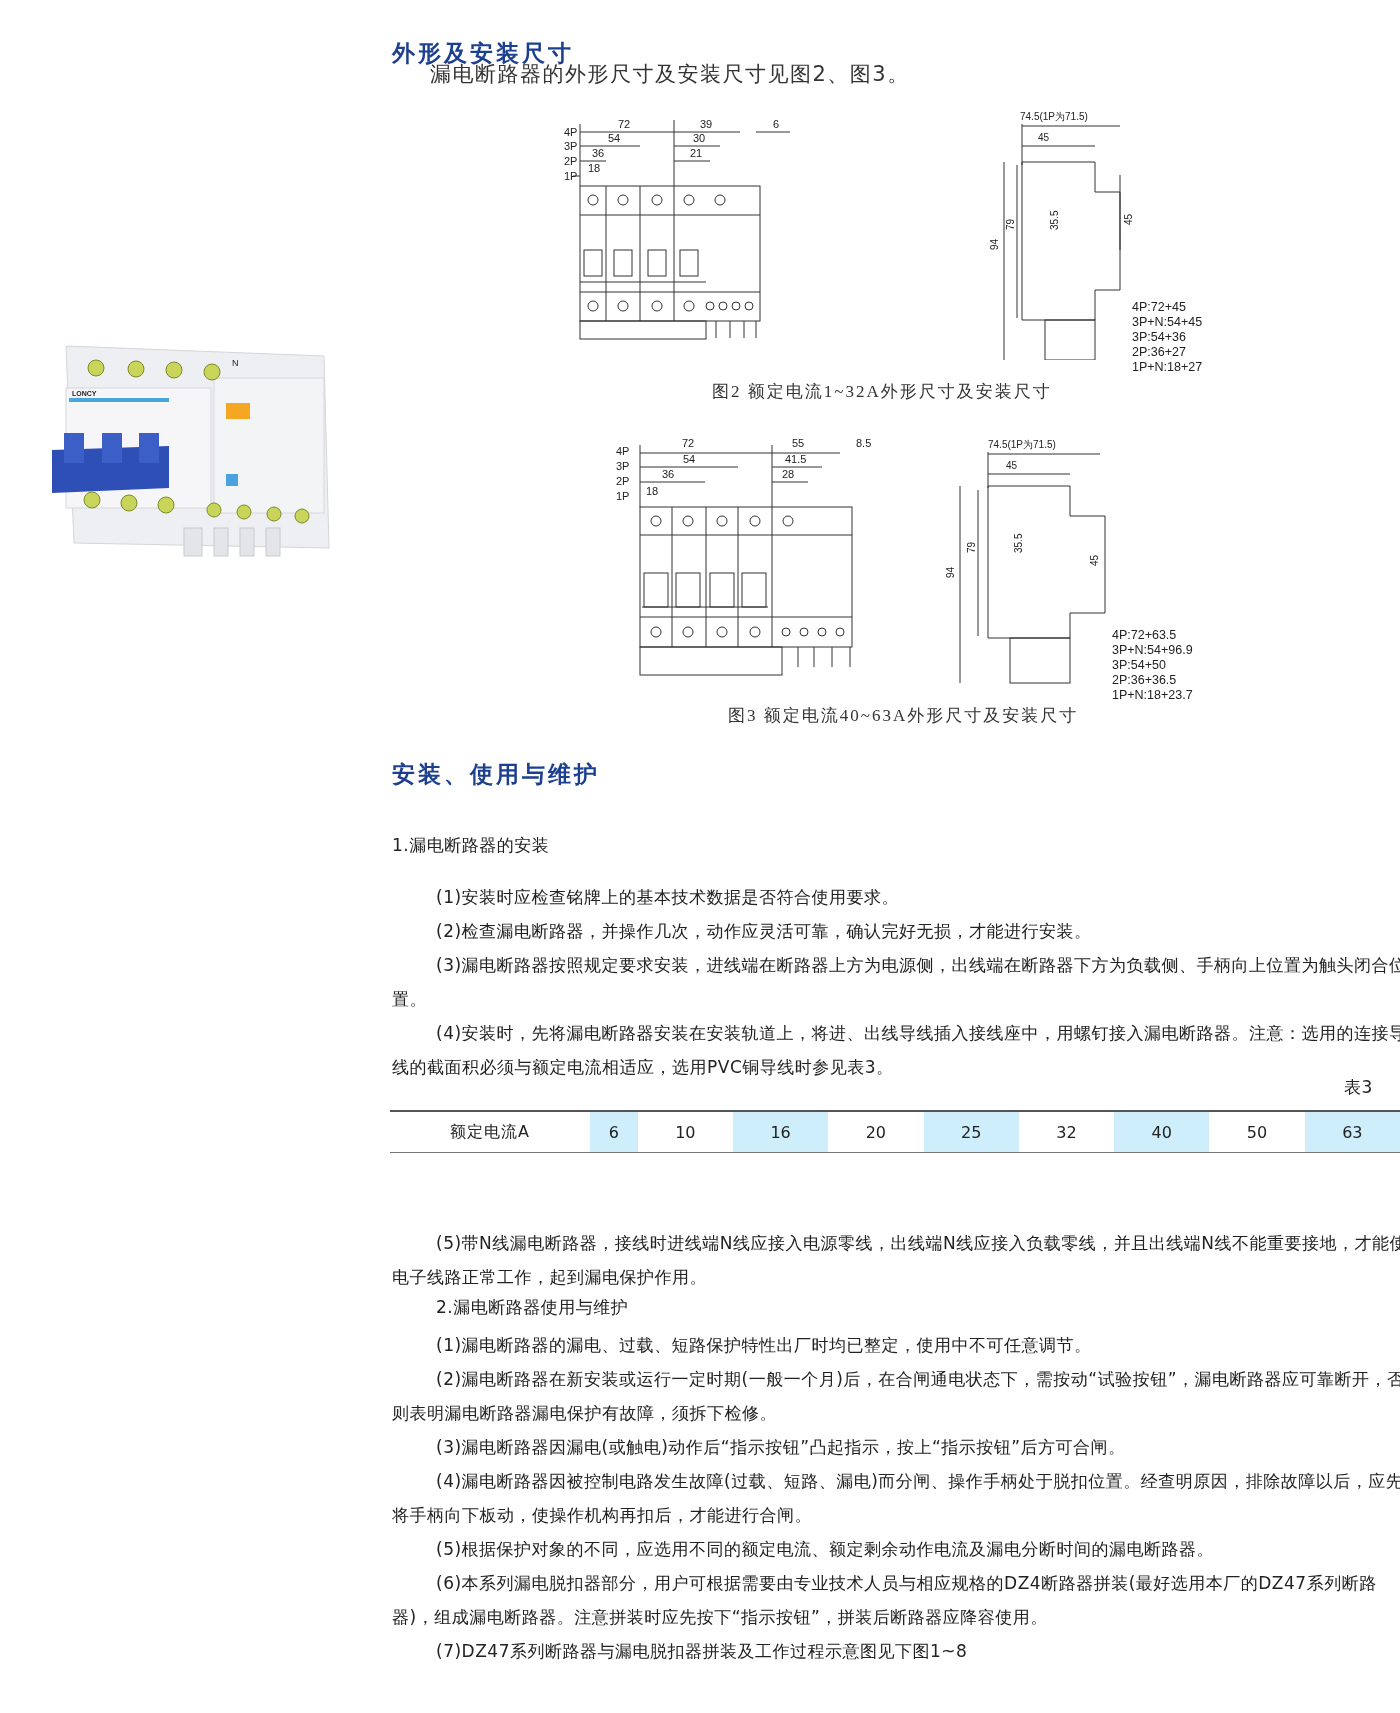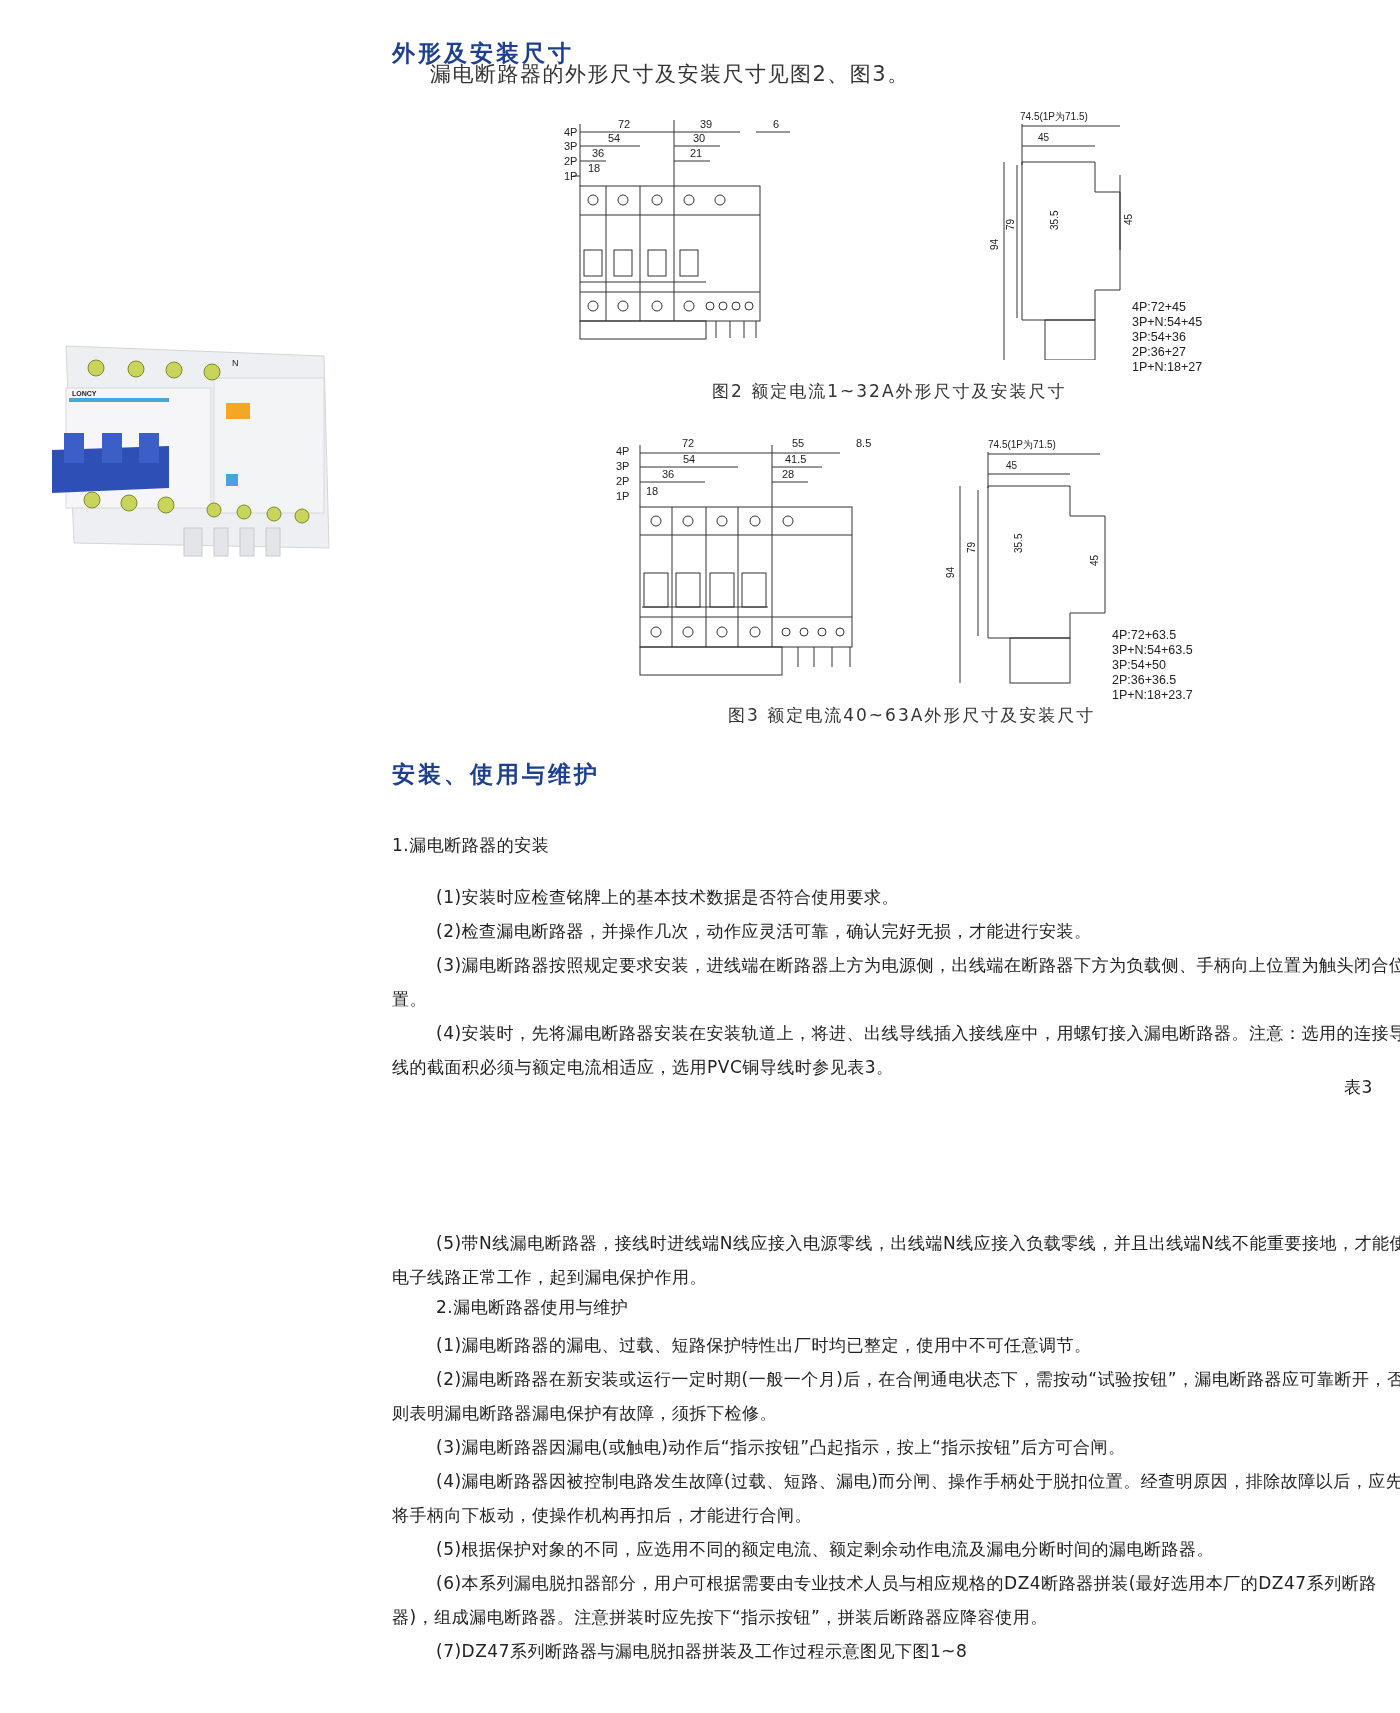--- a/index.html
+++ b/index.html
@@ -2,21 +2,21 @@
 <html><head>
 <meta charset="utf-8">
 <style>
   html,body{margin:0;padding:0;background:#ffffff;}
   body{width:1400px;height:1713px;position:relative;overflow:hidden;font-family:"DejaVu Sans","Liberation Sans",sans-serif;color:#222;}
   .abs{position:absolute;}
   .h-title{font-size:23px;font-weight:bold;color:#1d3f8f;letter-spacing:3px;margin-top:20px;}
   .lead{font-size:21px;color:#333;letter-spacing:1.5px;}
   .para{font-size:17px;color:#222;line-height:34px;width:1020px;text-indent:44px;letter-spacing:0.5px;}
   .sub{font-size:17px;color:#222;letter-spacing:0.5px;text-align:center;}
-  .caption{font-size:17px;color:#333;letter-spacing:2px;}
+  .caption{font-size:17px;color:#333;letter-spacing:2px;font-family:Liberation Serif, serif;}
   svg text{font-family:"Liberation Sans","DejaVu Sans",sans-serif;fill:#222;}
   .legend{font-size:12.5px;line-height:15px;color:#222;font-family:"Liberation Sans",sans-serif;}
   table.t3{border-collapse:collapse;width:1010px;font-size:16px;}
   table.t3 td{height:40px;text-align:center;color:#222;padding:0;}
   table.t3 tr:first-child td{border-top:2px solid #555;border-bottom:2px solid #555;}
   table.t3 tr:last-child td{border-bottom:1px solid #777;}
   table.t3 td.hl{background:#cdeefa;}
   table.t3 td.head{width:200px;letter-spacing:1px;}
   sup{font-size:9px;}
 </style>
@@ -214,40 +214,52 @@
     <line x1="30" y1="48" x2="30" y2="245"></line>
       <text x="24" y="140" font-size="10" stroke="none" transform="rotate(-90 24 140)">94</text>
     <line x1="48" y1="52" x2="48" y2="198"></line>
       <text x="45" y="115" font-size="10" stroke="none" transform="rotate(-90 45 115)">79</text>
     <text x="92" y="115" font-size="10" stroke="none" transform="rotate(-90 92 115)">35.5</text>
     <text x="168" y="128" font-size="10" stroke="none" transform="rotate(-90 168 128)">45</text>
   </svg>
 </div>
 <div class="abs legend" style="left:1112px;top:628px;">
   <div>4P:72+63.5</div>
-    <div>3P+N:54+63.5</div>
+    <div>3P+N:54+96.9</div>
     <div>3P:54+50</div>
     <div>2P:36+36.5</div>
     <div>1P+N:18+23.7</div>
 </div>
 <div class="abs caption" style="left:708px;top:704px;margin-left:20px;">图3 额定电流40~63A外形尺寸及安装尺寸</div>
 
 <div class="abs h-title" style="left:392px;top:739px;">安装、使用与维护</div>
 <div class="abs sub" style="left:392px;top:834px;">1.漏电断路器的安装</div>
 
 <div class="abs para" style="left:392px;top:880px;">(1)安装时应检查铭牌上的基本技术数据是否符合使用要求。</div>
 <div class="abs para" style="left:392px;top:914px;">(2)检查漏电断路器，并操作几次，动作应灵活可靠，确认完好无损，才能进行安装。</div>
 <div class="abs para" style="left:392px;top:948px;">(3)漏电断路器按照规定要求安装，进线端在断路器上方为电源侧，出线端在断路器下方为负载侧、手柄向上位置为触头闭合位置。</div>
 <div class="abs para" style="left:392px;top:1016px;">(4)安装时，先将漏电断路器安装在安装轨道上，将进、出线导线插入接线座中，用螺钉接入漏电断路器。注意：选用的连接导线的截面积必须与额定电流相适应，选用PVC铜导线时参见表3。</div>
 
 <div class="abs sub" style="left:1344px;top:1076px;">表3</div>
 
 <div class="abs" style="left:390px;top:1110px;">
   <table class="t3">
     <tbody>
+        <tr>
+      <td class="head">额定电流A</td>
+      <td class="hl">6</td>
+      <td>10</td>
+      <td class="hl">16</td>
+      <td>20</td>
+      <td class="hl">25</td>
+      <td>32</td>
+      <td class="hl">40</td>
+      <td>50</td>
+      <td class="hl">63</td>
+    </tr>
   </tbody>
     </table>
 </div>
 
 <div class="abs para" style="left:392px;top:1226px;">(5)带N线漏电断路器，接线时进线端N线应接入电源零线，出线端N线应接入负载零线，并且出线端N线不能重要接地，才能使电子线路正常工作，起到漏电保护作用。</div>
 <div class="abs sub" style="left:436px;top:1296px;">2.漏电断路器使用与维护</div>
 <div class="abs para" style="left:392px;top:1328px;">(1)漏电断路器的漏电、过载、短路保护特性出厂时均已整定，使用中不可任意调节。</div>
 <div class="abs para" style="left:392px;top:1362px;">(2)漏电断路器在新安装或运行一定时期(一般一个月)后，在合闸通电状态下，需按动“试验按钮”，漏电断路器应可靠断开，否则表明漏电断路器漏电保护有故障，须拆下检修。</div>
 <div class="abs para" style="left:392px;top:1430px;">(3)漏电断路器因漏电(或触电)动作后“指示按钮”凸起指示，按上“指示按钮”后方可合闸。</div>
 <div class="abs para" style="left:392px;top:1464px;">(4)漏电断路器因被控制电路发生故障(过载、短路、漏电)而分闸、操作手柄处于脱扣位置。经查明原因，排除故障以后，应先将手柄向下板动，使操作机构再扣后，才能进行合闸。</div>

